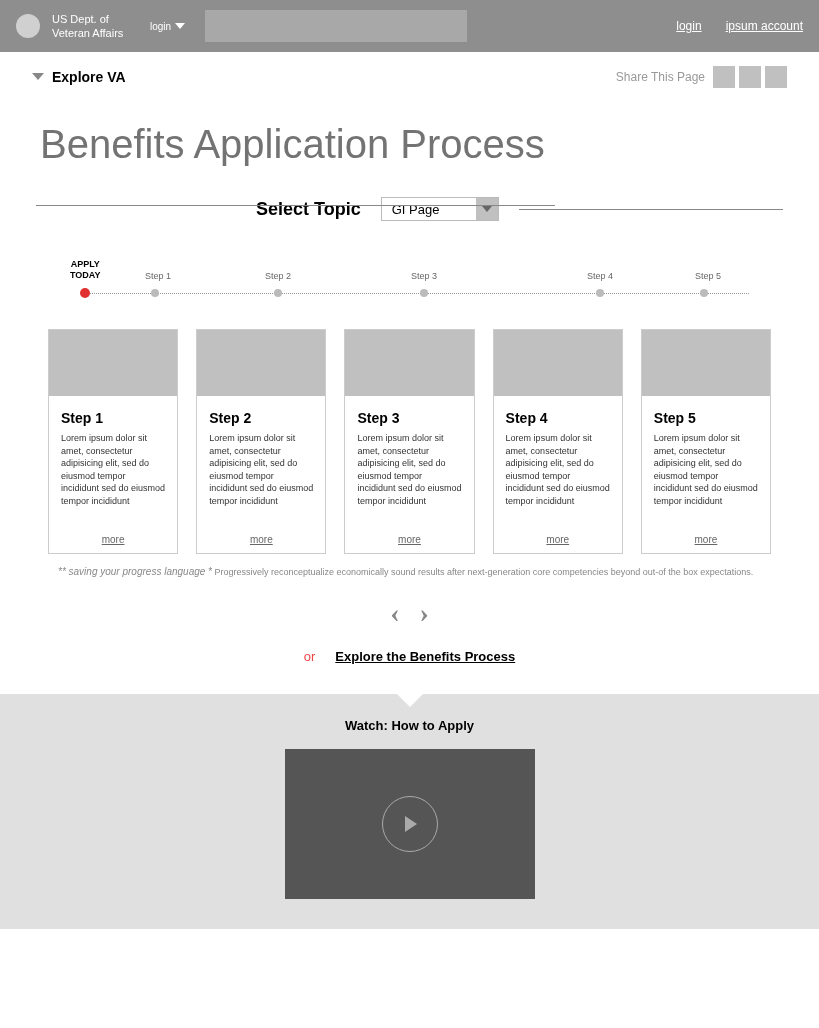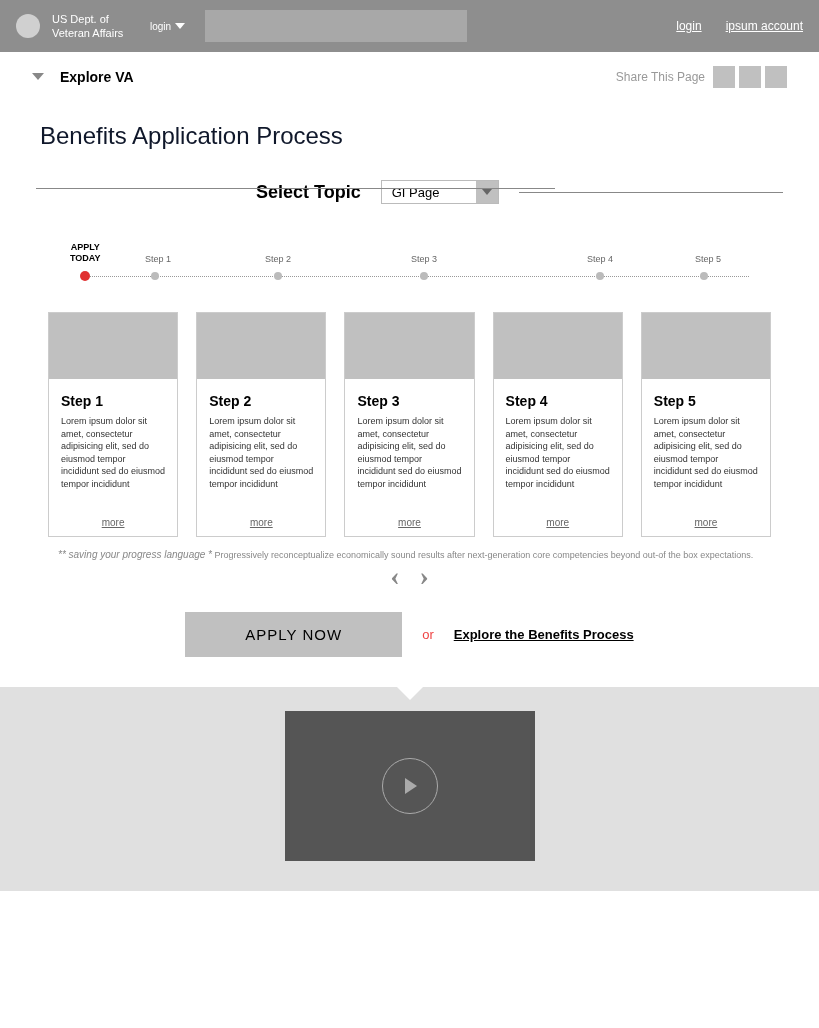--- a/index.html
+++ b/index.html
@@ -57,21 +57,21 @@
     
     .subheader {
       display: flex;
       align-items: center;
       padding: 14px 32px;
       justify-content: space-between;
     }
     .explore-va {
       display: flex;
       align-items: center;
-      gap: 16px;
+      gap: 8px;
       font-weight: bold;
       font-size: 14px;
     }
     .share-section {
       display: flex;
       align-items: center;
       gap: 8px;
       justify-content: center;
     }
     .share-label {
@@ -83,23 +83,23 @@
       gap: 4px;
     }
     .share-icon {
       width: 22px; height: 22px;
       background: #c0c0c0;
       cursor: pointer;
     }
     
     
     .page-title {
-      font-size: 24px;
+      font-size: 40px;
       font-weight: 300;
-      color: #0f172a;
+      color: #737373;
       padding: 20px 40px 30px;
     }
     
     
     .select-topic-row {
       display: flex;
       align-items: center;
       padding: 0 36px;
       margin-bottom: 40px;
     }
@@ -226,20 +226,21 @@
       display: block;
       text-align: center;
       cursor: pointer;
     }
     
     
     .footnote {
       padding: 0 58px;
       font-size: 9px;
       color: #888;
+      margin-bottom: 20px;
     }
     .footnote-lead {
       font-style: italic;
       font-size: 10px;
     }
     
     
     .pager {
       display: flex;
       justify-content: center;
@@ -452,24 +453,24 @@
 <div class="footnote">
   <span class="footnote-lead">** saving your progress language *</span><span> Progressively reconceptualize economically sound results after next-generation core competencies beyond out-of the box expectations.</span>
 </div>
 
 <div class="pager">
   <span class="pager-btn">‹</span>
   <span class="pager-btn">›</span>
 </div>
 
 <div class="cta-row">
-  <button class="apply-now-btn">APPLY NOW</button>
   <span class="or-text">or</span>
   <a class="explore-link">Explore the Benefits Process</a>
 </div>
 
 <div class="video-section">
+  <div class="video-title">Watch: How to Apply</div>
   <div class="video-box">
     <div class="play-circle">
       <div class="play-triangle"></div>
     </div>
   </div>
 </div>
 
 </body></html>

